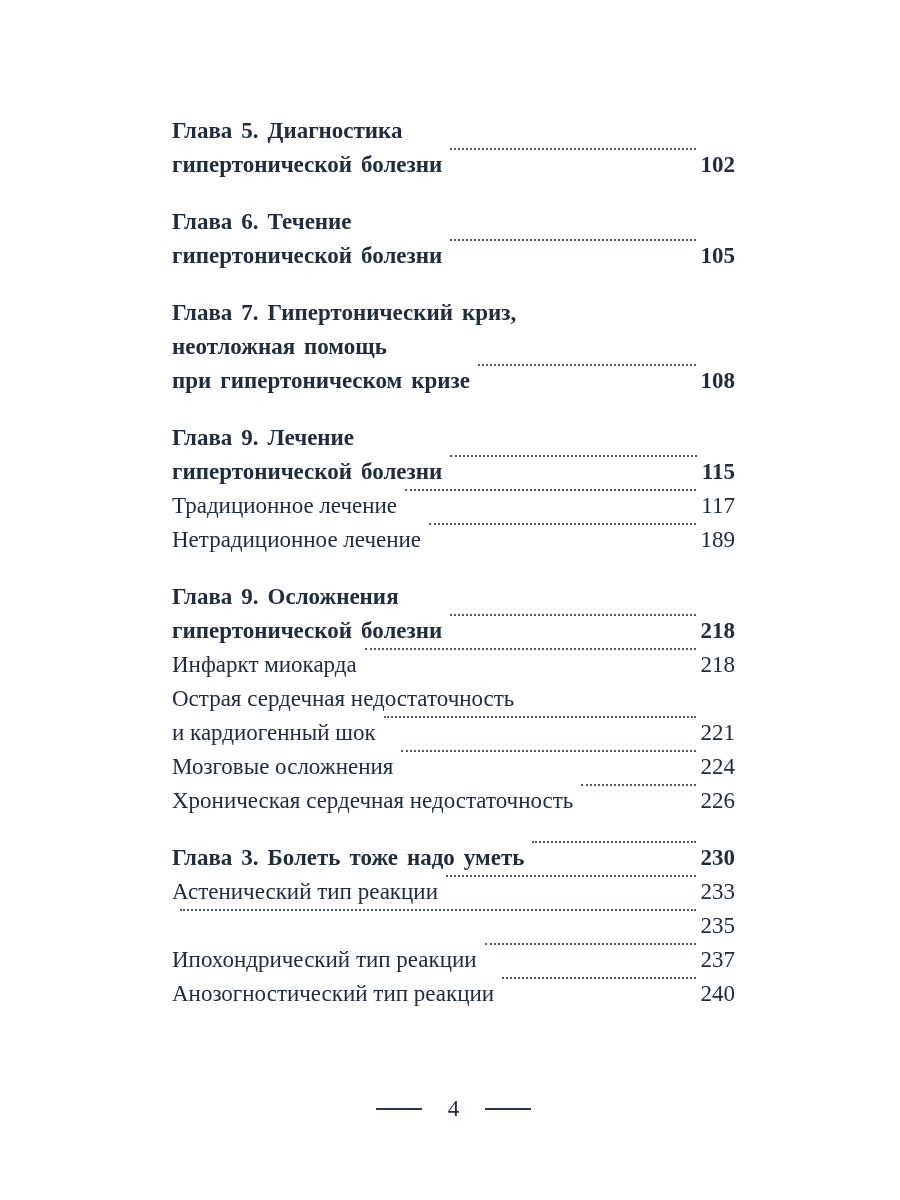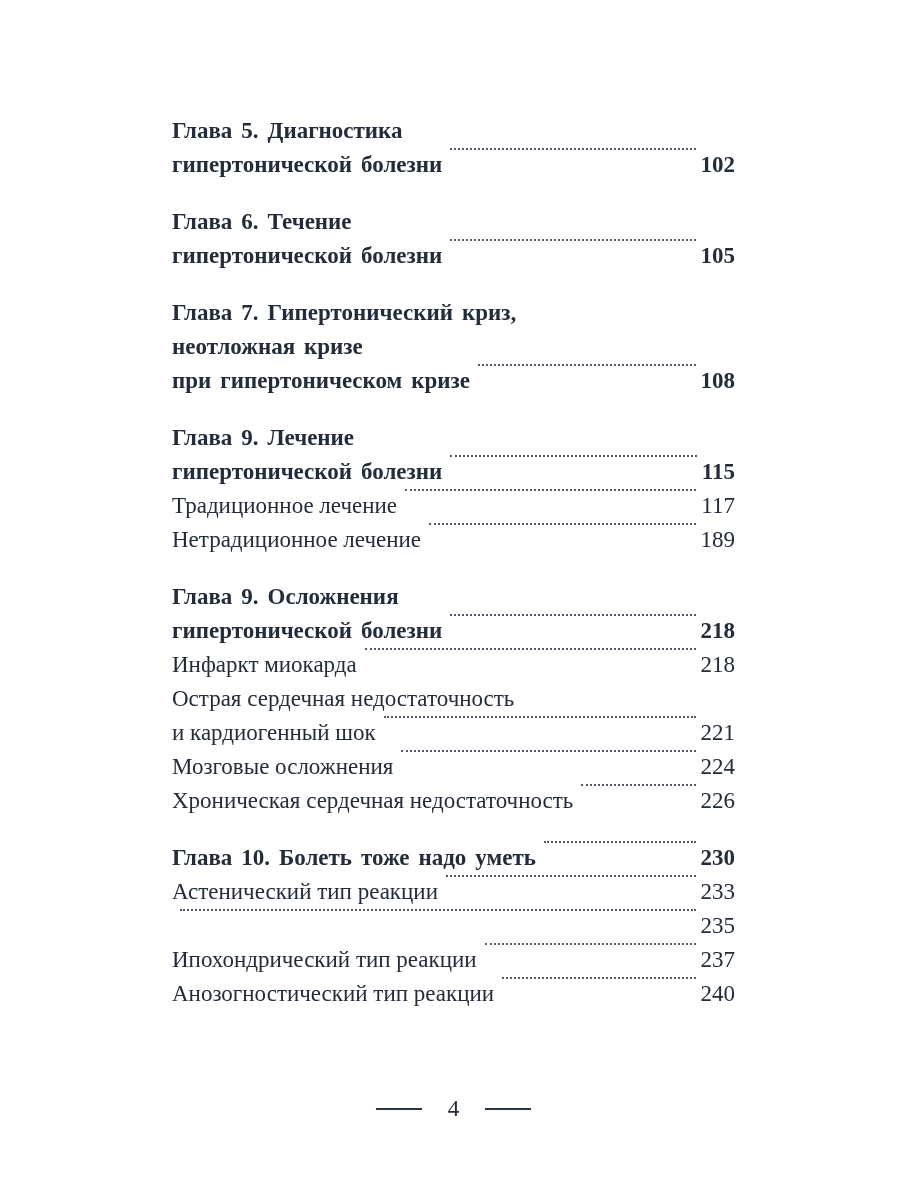--- a/index.html
+++ b/index.html
@@ -76,21 +76,21 @@
       <div class="entry chapter">
         <div class="line">Глава 6. Течение</div>
         <div class="row">
           <span class="title">гипертонической болезни</span>
           <span class="leader"></span>
           <span class="pagenum">105</span>
         </div>
       </div>
       <div class="entry chapter">
         <div class="line">Глава 7. Гипертонический криз,</div>
-        <div class="line">неотложная кризе</div>
+        <div class="line">неотложная помощь</div>
         <div class="row">
           <span class="title">при гипертоническом кризе</span>
           <span class="leader"></span>
           <span class="pagenum">108</span>
         </div>
       </div>
       <div class="entry chapter">
         <div class="line">Глава 9. Лечение</div>
         <div class="row">
           <span class="title">гипертонической болезни</span>
@@ -144,21 +144,21 @@
       </div>
       <div class="entry section">
         <div class="row">
           <span class="title">Хроническая сердечная недостаточность</span>
           <span class="leader"></span>
           <span class="pagenum">226</span>
         </div>
       </div>
       <div class="entry chapter">
         <div class="row">
-          <span class="title">Глава 10. Болеть тоже надо уметь</span>
+          <span class="title">Глава 3. Болеть тоже надо уметь</span>
           <span class="leader"></span>
           <span class="pagenum">230</span>
         </div>
       </div>
       <div class="entry section">
         <div class="row">
           <span class="title">Астенический тип реакции</span>
           <span class="leader"></span>
           <span class="pagenum">233</span>
         </div>

